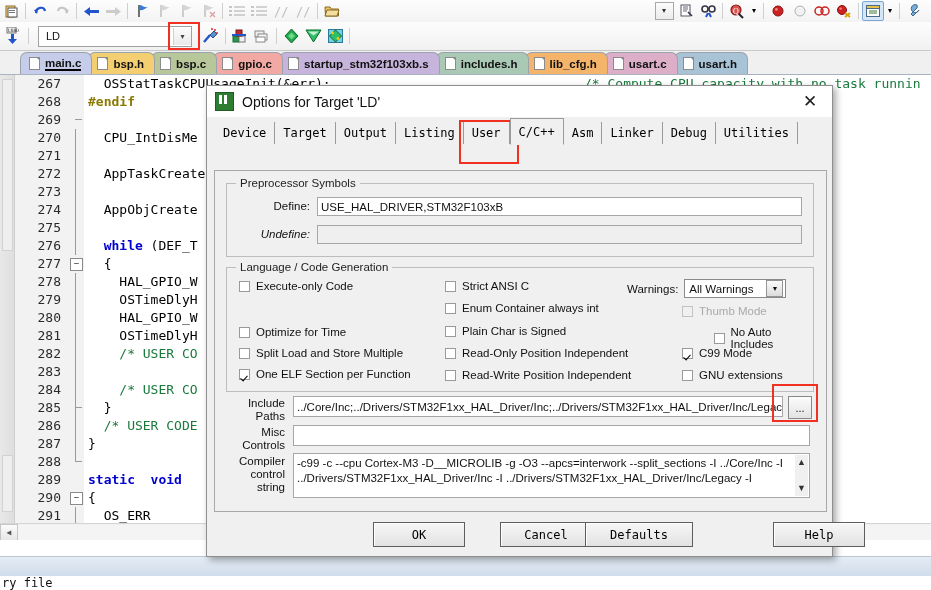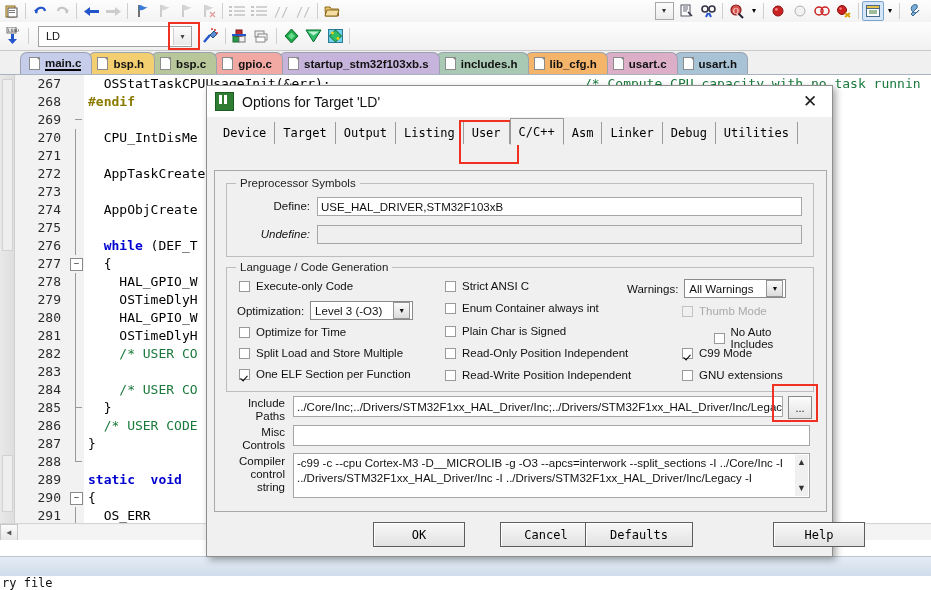--- a/index.html
+++ b/index.html
@@ -526,27 +526,20 @@
         <div class="tin ro" style="position:absolute;left:90px;top:41px;width:485px;"></div>
       </div>
 
       <div class="grp" style="left:11px;top:96px;width:586px;height:123px;">
         <div class="legend">Language / Code Generation</div>
 
         <div class="ckrow" style="left:12px;top:12px;">
           <span class="cbx"></span>
           <span>Execute-only Code</span>
         </div>
-        <div style="position:absolute;left:10px;top:33px;display:flex;align-items:center;gap:6px;">
-          <span class="lbl">Optimization:</span>
-          <div class="combo" style="width:103px;">
-            <span class="v">Level 3 (-O3)</span>
-            <span class="ar">▼</span>
-          </div>
-        </div>
         <div class="ckrow" style="left:12px;top:58px;">
           <span class="cbx"></span>
           <span>Optimize for Time</span>
         </div>
         <div class="ckrow" style="left:12px;top:79px;">
           <span class="cbx"></span>
           <span>Split Load and Store Multiple</span>
         </div>
         <div class="ckrow" style="left:12px;top:100px;">
           <span class="cbx on"></span>

